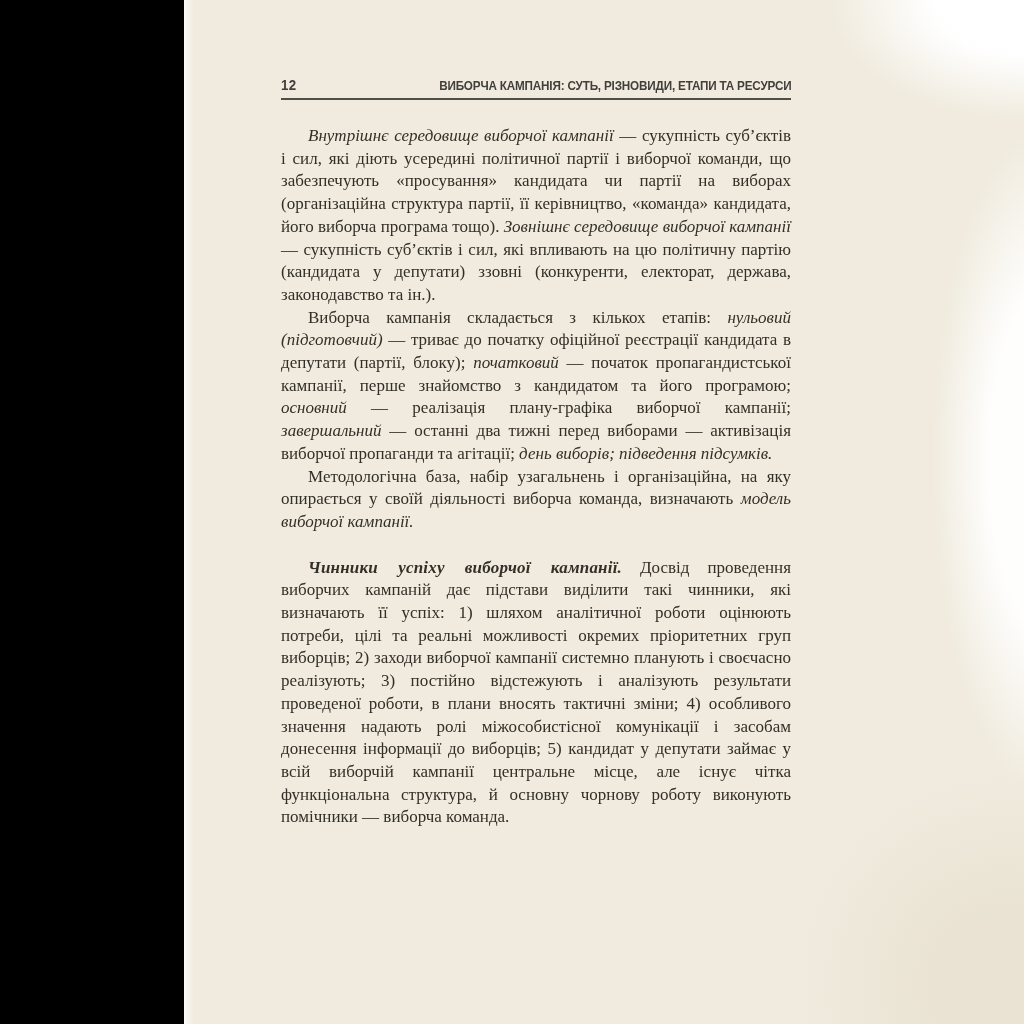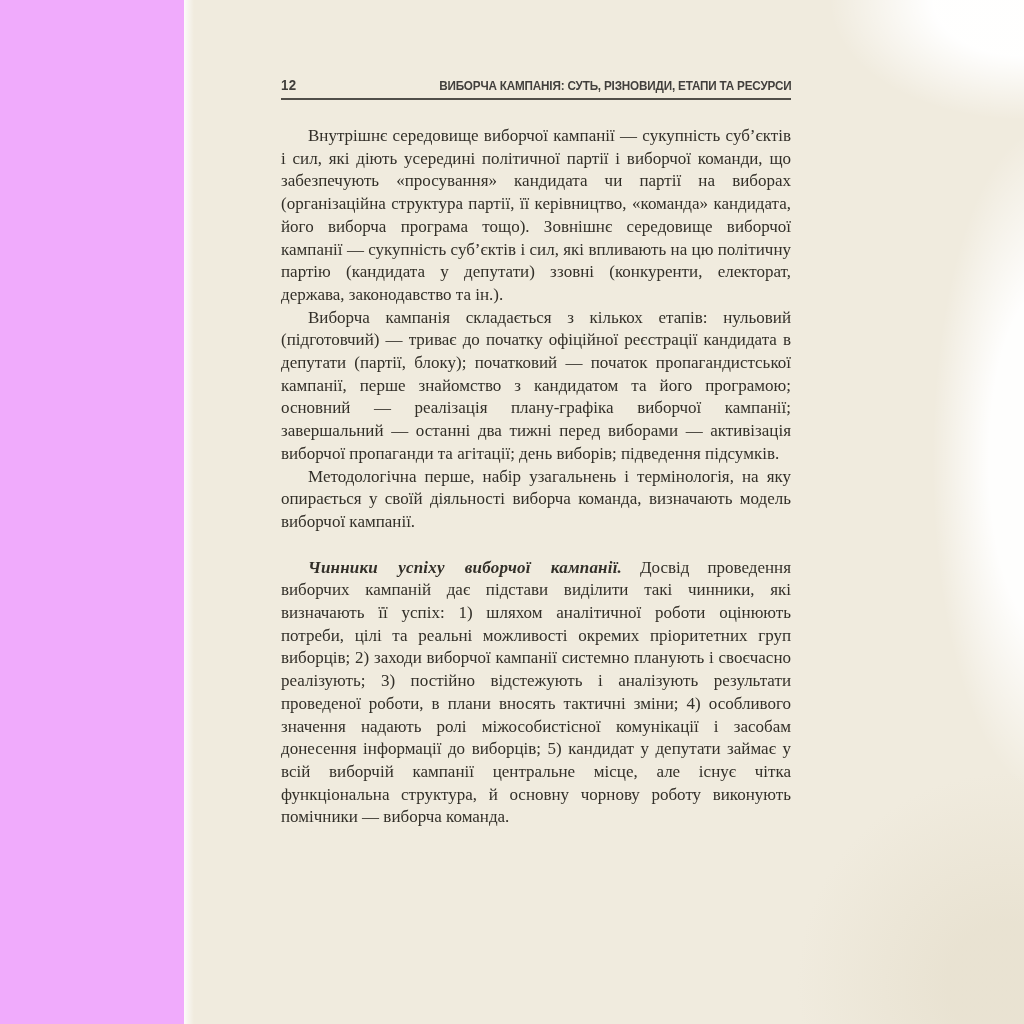--- a/index.html
+++ b/index.html
@@ -7,21 +7,21 @@
     padding: 0;
     width: 1024px;
     height: 1024px;
     background: #ffffff;
     overflow: hidden;
   }
   .scan {
     position: relative;
     width: 1024px;
     height: 1024px;
-    background: #f0abfc;
+    background: #000000;
   }
   
   .paper {
     position: absolute;
     left: 184px;
     top: 0;
     width: 840px;
     height: 1024px;
     background-color: #f0ebde;
     background-image:
@@ -75,32 +75,32 @@
     text-align: justify;
   }
   .body-text p {
     margin: 0;
     padding: 0;
     text-indent: 27px;
   }
   .body-text p.gap {
     margin-top: 23px;
   }
-  .i  { }
+  .i  { font-style: italic; }
   .bi { font-style: italic; font-weight: 700; word-spacing: 2px; letter-spacing: 0.2px; }
 </style>
 </head>
 <body>
 
 <div class="scan">
   <div class="paper">
     <div class="running-header">
       <span class="page-number">12</span>
       <span class="header-title">ВИБОРЧА КАМПАНІЯ: СУТЬ, РІЗНОВИДИ, ЕТАПИ ТА РЕСУРСИ</span>
     </div>
     <div class="body-text" id="body-text">
         <p><span class="i">Внутрішнє середовище виборчої кампанії</span><span> — сукупність суб’єктів і сил, які діють усередині політичної партії і виборчої команди, що забезпечують «просування» кандидата чи партії на виборах (організаційна структура партії, її керівництво, «команда» кандидата, його виборча програма тощо). </span><span class="i">Зовнішнє середовище виборчої кампанії</span><span> — сукупність суб’єктів і сил, які впливають на цю політичну партію (кандидата у депутати) ззовні (конкуренти, електорат, держава, законодавство та ін.).</span></p>
         <p><span>Виборча кампанія складається з кількох етапів: </span><span class="i">нульовий (підготовчий)</span><span> — триває до початку офіційної реєстрації кандидата в депутати (партії, блоку); </span><span class="i">початковий</span><span> — початок пропагандистської кампанії, перше знайомство з кандидатом та його програмою; </span><span class="i">основний</span><span> — реалізація плану-графіка виборчої кампанії; </span><span class="i">завершальний</span><span> — останні два тижні перед виборами — активізація виборчої пропаганди та агітації; </span><span class="i">день виборів; підведення підсумків.</span></p>
-        <p><span>Методологічна перше, набір узагальнень і термінологія, на яку опирається у своїй діяльності виборча команда, визначають </span><span class="i">модель виборчої кампанії.</span></p>
+        <p><span>Методологічна база, набір узагальнень і організаційна, на яку опирається у своїй діяльності виборча команда, визначають </span><span class="i">модель виборчої кампанії.</span></p>
         <p class="gap"><span class="bi">Чинники успіху виборчої кампанії.</span><span> Досвід проведення виборчих кампаній дає підстави виділити такі чинники, які визначають її успіх: 1) шляхом аналітичної роботи оцінюють потреби, цілі та реальні можливості окремих пріоритетних груп виборців; 2) заходи виборчої кампанії системно планують і своєчасно реалізують; 3) постійно відстежують і аналізують результати проведеної роботи, в плани вносять тактичні зміни; 4) особливого значення надають ролі міжособистісної комунікації і засобам донесення інформації до виборців; 5) кандидат у депутати займає у всій виборчій кампанії центральне місце, але існує чітка функціональна структура, й основну чорнову роботу виконують помічники — виборча команда.</span></p>
       </div>
   </div>
 </div>
 
 </body></html>

